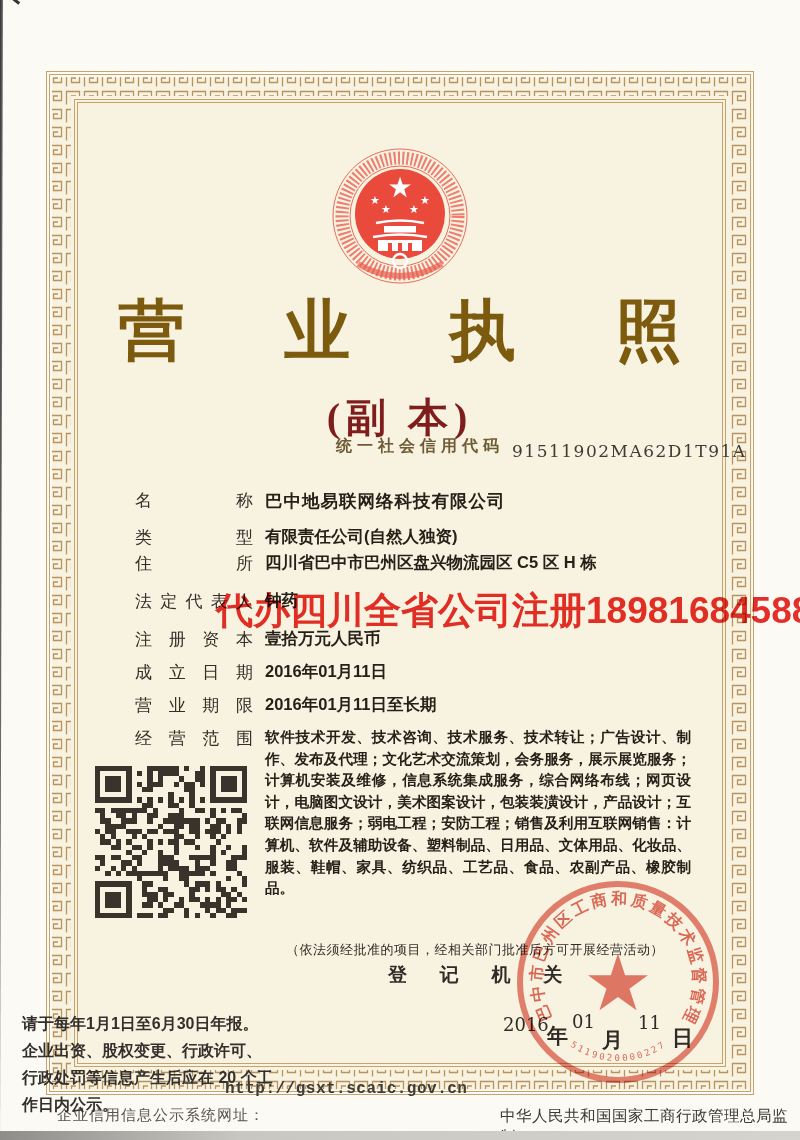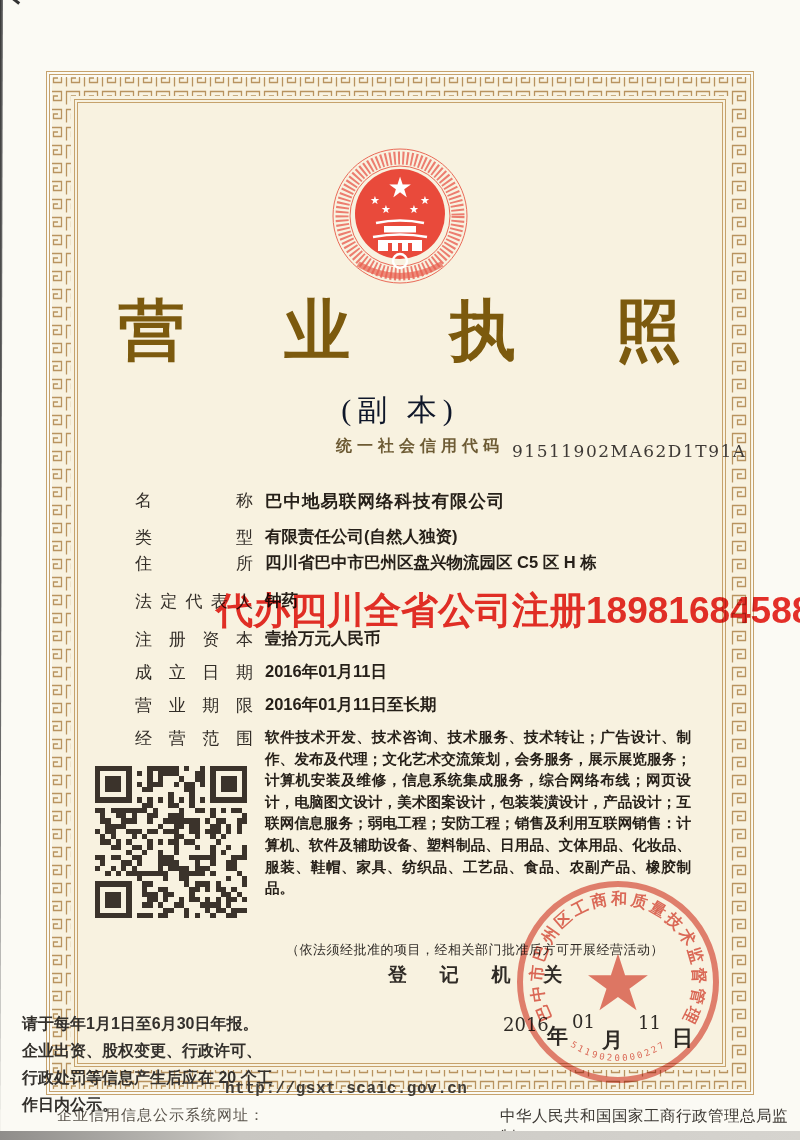--- a/index.html
+++ b/index.html
@@ -11,21 +11,21 @@
   
   .edge-left{position:absolute;left:0;top:0;width:3px;height:1140px;background:linear-gradient(to right,#2f2f2f,#777);z-index:9;transform:rotate(0.15deg);transform-origin:top left;}
   .edge-corner{position:absolute;left:-4px;top:-6px;width:26px;height:3px;background:#333;transform:rotate(38deg);z-index:9;}
   .edge-bottom{position:absolute;left:0;bottom:0;width:800px;height:9px;background:linear-gradient(to right,#8f8d8a,#c9c7c2 30%,#d6d4cf);z-index:9;}
 
   .layer{position:absolute;z-index:4;}
 
   
   .emblem{left:328px;top:142px;width:144px;height:156px;}
   .title{left:0;top:286px;width:800px;text-align:center;font-family:Liberation Mono, monospace;font-weight:900;font-size:66px;color:#7c5a0e;letter-spacing:30px;text-indent:30px;}
-  .subtitle{left:0;top:390px;width:800px;text-align:center;font-family:"Liberation Serif","DejaVu Serif",serif;font-weight:400;font-size:30px;color:#0f172a;letter-spacing:6px;}
+  .subtitle{left:0;top:390px;width:800px;text-align:center;font-family:"Liberation Serif","DejaVu Serif",serif;font-weight:700;font-size:40px;color:#7f1d1d;letter-spacing:6px;}
   .code-label{left:336px;top:436px;font-family:"Liberation Serif","DejaVu Serif",serif;font-size:16px;color:#6d5b34;letter-spacing:5px;font-weight:600;}
   .code-value{left:512px;top:441px;font-family:"DejaVu Serif","Liberation Serif",serif;font-size:17px;color:#3e3a36;letter-spacing:1.5px;}
 
   
   .field-row{position:absolute;left:135px;display:flex;align-items:flex-start;z-index:4;}
   .f-label{width:118px;flex:0 0 118px;text-align:justify;text-align-last:justify;font-family:"Liberation Serif","DejaVu Serif",serif;font-size:17px;color:#332e28;}
   .f-value{margin-left:12px;width:430px;font-weight:700;color:#262019;font-size:16.5px;font-family:"Liberation Sans",sans-serif;}
   .v-name{font-size:17.5px;letter-spacing:1px;}
   .v-scope{font-size:14.6px;line-height:21.6px;text-align:justify;width:426px;}
 

